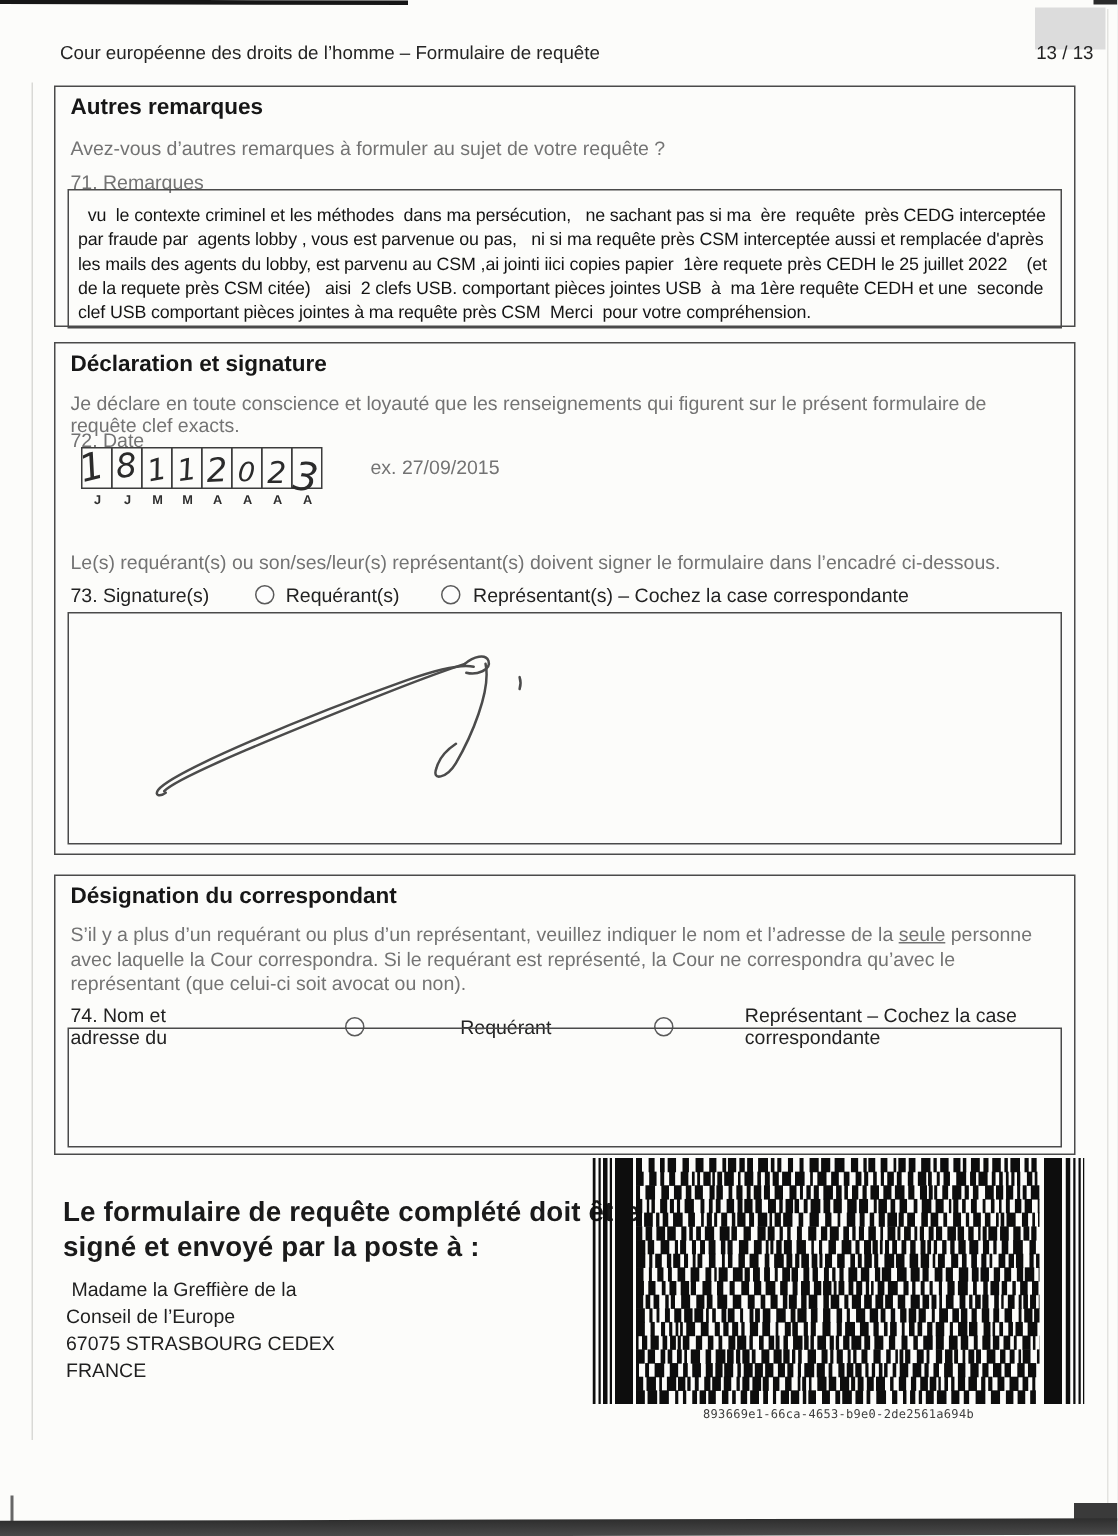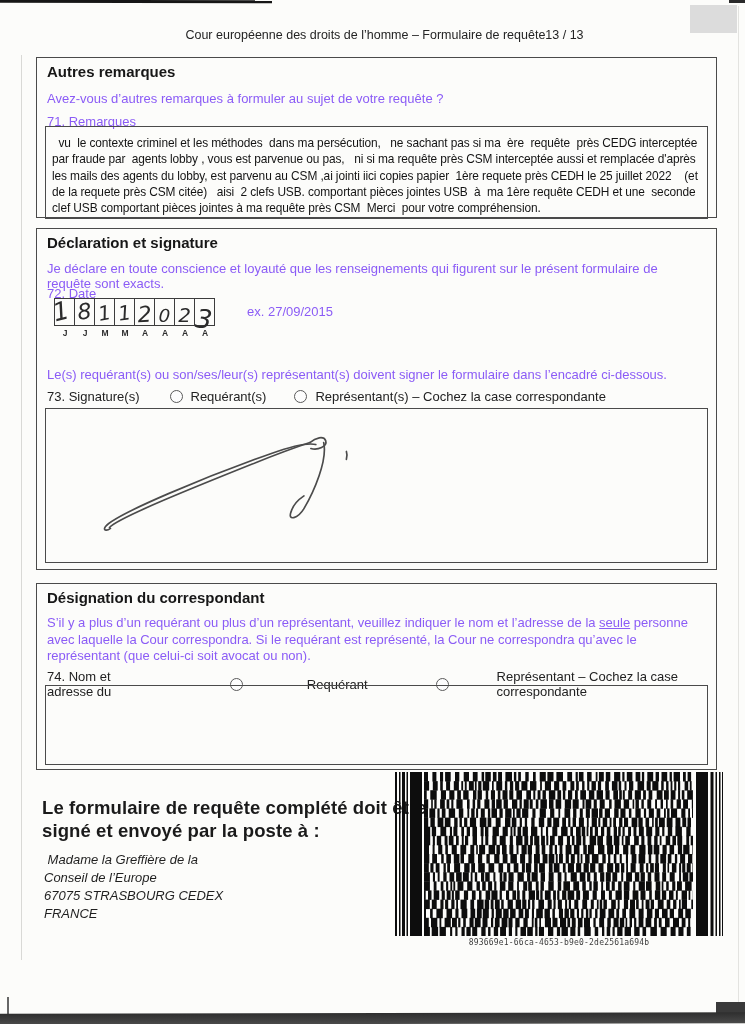--- a/index.html
+++ b/index.html
@@ -17,29 +17,29 @@
   .top-right-blob { right:8px; top:5px; width:47px; height:28px; background:#dcdcdc; }
   .left-scan-line { left:21px; top:55px; width:1px; height:905px; background:#d9d9d6; }
   .right-scan-line { left:738px; top:6px; width:1px; height:1000px; background:#e3e3e0; }
   .bottom-band { left:0; top:1013px; width:745px; height:11px;
     background:linear-gradient(#2e2e2e,#4a4a4a); transform:rotate(-.12deg); }
   .bottom-left-tick { left:7px; top:997px; width:2px; height:17px; background:#666; }
   .bottom-right-mark { left:716px; top:1002px; width:29px; height:12px; background:#3a3a3a; }
 
   
   .header { position:absolute; left:40px; right:16px; top:28px;
-    display:flex; justify-content:center; font-size:12.5px; color:#242424; }
+    display:flex; justify-content:space-between; font-size:12.5px; color:#242424; }
 
   
   .section { position:absolute; left:36px; width:681px; border:1px solid #4a4a4a; background:transparent; }
   .sec1 { top:57px; min-height:161px; }
   .sec2 { top:228px; height:342px; }
   .sec3 { top:583px; height:187px; }
   .sec-title { position:absolute; left:10px; top:5px; font-size:15px; font-weight:bold; color:#171717; }
-  .sec-text { position:absolute; font-size:13px; color:#8b5cf6; }
+  .sec-text { position:absolute; font-size:13px; color:#737373; }
 
   .q-line { left:10px; top:33px; }
   .f71 { left:10px; top:56px; }
   .remarks-box {
     position:absolute; left:8px; top:68px; width:663px; min-height:86px;
     border:1px solid #4a4a4a; padding:8px 6px 2px 6px;
     font-size:11.9px; line-height:16.3px; letter-spacing:-.1px;
     white-space:pre-wrap; color:#141414; font-weight:500;
   }
 
@@ -80,21 +80,21 @@
   .para3 { left:10px; top:31px; width:652px; line-height:16.5px; }
   .para3 .u { text-decoration:underline; }
   .corr-box { position:absolute; left:8px; top:101px; width:663px; height:80px; border:1px solid #4a4a4a; }
 
   
   .mail-instr {
     position:absolute; left:42px; top:796px; width:404px;
     font-size:18.5px; font-weight:bold; line-height:1.26; color:#1a1a1a; letter-spacing:.1px;
   }
   .address { position:absolute; left:44px; top:851px; font-size:13px; line-height:18px; color:#1f1f1f; }
-  .address div { white-space:pre;font-style:italic; }
+  .address div { white-space:pre; }
 
   .barcode-wrap { position:absolute; left:395px; top:772px; width:328px; }
   .barcode-wrap svg { display:block; width:328px; height:164px; }
   .barcode-caption {
     margin-top:2px; text-align:center; font-size:8px; letter-spacing:.2px; color:#3d3d3d;
     font-family:"DejaVu Sans Mono", monospace;
   }
 </style>
 </head>
 <body>
@@ -114,21 +114,21 @@
 
   <div class="section sec1">
     <div class="sec-title">Autres remarques</div>
     <div class="sec-text q-line">Avez-vous d’autres remarques à formuler au sujet de votre requête ?</div>
     <div class="sec-text f71">71. Remarques</div>
     <div class="remarks-box">  vu  le contexte criminel et les méthodes  dans ma persécution,   ne sachant pas si ma  ère  requête  près CEDG interceptée par fraude par  agents lobby , vous est parvenue ou pas,   ni si ma requête près CSM interceptée aussi et remplacée d'après les mails des agents du lobby, est parvenu au CSM ,ai jointi iici copies papier  1ère requete près CEDH le 25 juillet 2022    (et de la requete près CSM citée)   aisi  2 clefs USB. comportant pièces jointes USB  à  ma 1ère requête CEDH et une  seconde clef USB comportant pièces jointes à ma requête près CSM  Merci  pour votre compréhension.</div>
   </div>
 
   <div class="section sec2">
     <div class="sec-title">Déclaration et signature</div>
-    <div class="sec-text statement">Je déclare en toute conscience et loyauté que les renseignements qui figurent sur le présent formulaire de requête sont exacts.</div>
+    <div class="sec-text statement">Je déclare en toute conscience et loyauté que les renseignements qui figurent sur le présent formulaire de requête clef exacts.</div>
     <div class="sec-text f72">72. Date</div>
 
     <div class="date-grid">
       <div class="date-cell">
           <span>1</span>
         </div>
       <div class="date-cell">
           <span>8</span>
         </div>
       <div class="date-cell">

